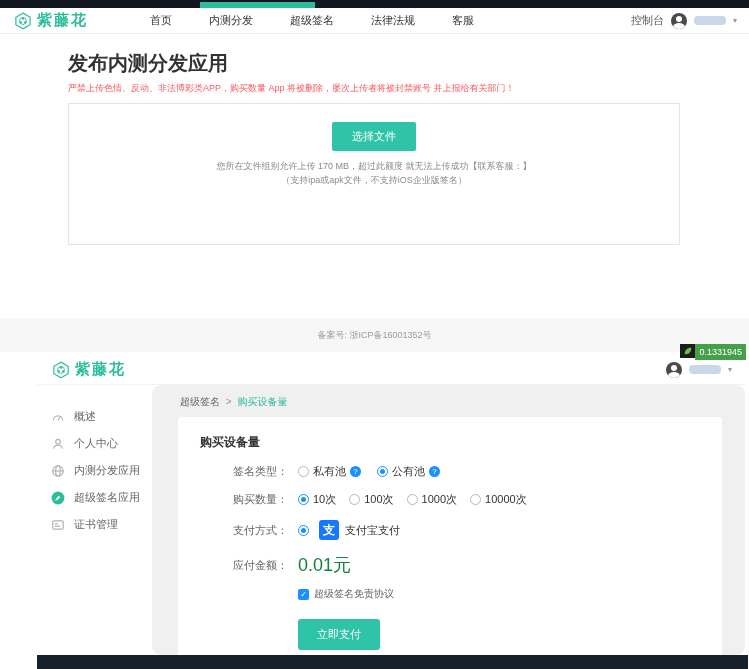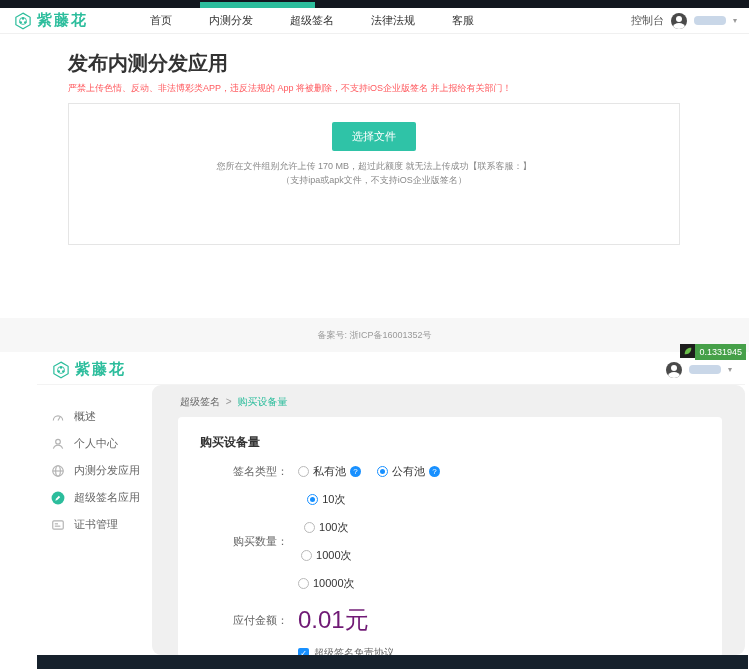--- a/index.html
+++ b/index.html
@@ -61,21 +61,21 @@
   .radio { width:11px; height:11px; border-radius:50%; border:1px solid #b9b9b9; background:#fff;
            position:relative; flex-shrink:0; }
   .radio.checked { border-color:#1890ff; }
   .radio.checked::after { content:''; position:absolute; left:2px; top:2px; width:5px; height:5px;
                           border-radius:50%; background:#1890ff; }
   .info-dot { width:11px; height:11px; border-radius:50%; background:#1890ff; color:#fff; font-size:8px;
               display:inline-flex; align-items:center; justify-content:center; }
   .alipay { width:20px; height:20px; border-radius:3px; background:#1677ff; color:#fff; font-size:12px;
             font-weight:bold; display:inline-flex; align-items:center; justify-content:center; margin:0 6px 0 10px; }
   .pay-row .form-value { gap:0; }
-  .amount-value { color:#701a75; font-size:24px; }
+  .amount-value { color:#15803d; font-size:18px; }
   .agree-row { margin-left:108px; display:flex; align-items:center; gap:5px; margin-bottom:18px; }
   .checkbox { width:11px; height:11px; border-radius:2px; background:#1890ff; color:#fff; font-size:8px;
               display:inline-flex; align-items:center; justify-content:center; cursor:pointer; }
   .agree-label { font-size:10px; color:#666; }
   .pay-btn { margin-left:108px; background:#2fc3a7; color:#fff; border:none; border-radius:3px;
              font-size:11px; padding:8px 19px; cursor:pointer; }
   .footer2 { position:absolute; top:303px; left:37px; width:711px; height:14px; background:#16212c; }
 </style>
 </head>
 <body>
@@ -107,21 +107,21 @@
   <div class="hdr-right">
     <span>控制台</span>
     <span class="avatar"></span>
     <span class="name-redacted"></span>
     <span class="caret">▾</span>
   </div>
 </div>
 
 <div class="main1">
   <h1 class="page-title">发布内测分发应用</h1>
-  <div class="warning">严禁上传色情、反动、非法博彩类APP，违反法规的 App 将被删除，不支持iOS企业版签名 并上报给有关部门！</div>
+  <div class="warning">严禁上传色情、反动、非法博彩类APP，购买数量 App 将被删除，屡次上传者将被封禁账号 并上报给有关部门！</div>
   <div class="upload-box">
     <button class="choose-btn">选择文件</button>
     <div class="hint first">您所在文件组别允许上传 170 MB，超过此额度 就无法上传成功【联系客服：】</div>
     <div class="hint">（支持ipa或apk文件，不支持iOS企业版签名）</div>
   </div>
 </div>
 
 <div class="footer1">
   <span>备案号: 浙ICP备16001352号</span>
 </div>
@@ -229,40 +229,48 @@
             <span class="radio-opt">
               <span class="radio checked"></span>
               <span>公有池</span>
               <span class="info-dot">?</span>
             </span>
           </span>
         </div>
 
         <div class="form-row">
           <span class="form-label">购买数量：</span>
-          <span class="form-value" style="gap:13px;flex-direction:column;">
+          <span class="form-value" style="gap:13px;">
             <span class="radio-opt">
               <span class="radio checked"></span>
               <span>10次</span>
             </span>
             <span class="radio-opt">
               <span class="radio"></span>
               <span>100次</span>
             </span>
             <span class="radio-opt">
               <span class="radio"></span>
               <span>1000次</span>
             </span>
             <span class="radio-opt">
               <span class="radio"></span>
               <span>10000次</span>
             </span>
           </span>
         </div>
 
+        <div class="form-row pay-row">
+          <span class="form-label">支付方式：</span>
+          <span class="form-value">
+            <span class="radio checked"></span>
+            <span class="alipay">支</span>
+            <span>支付宝支付</span>
+          </span>
+        </div>
 
         <div class="form-row" style="margin-bottom:10px;">
           <span class="form-label">应付金额：</span>
           <span class="form-value amount-value">0.01元</span>
         </div>
 
         <div class="agree-row">
           <span class="checkbox">✓</span>
           <span class="agree-label">超级签名免责协议</span>
         </div>

